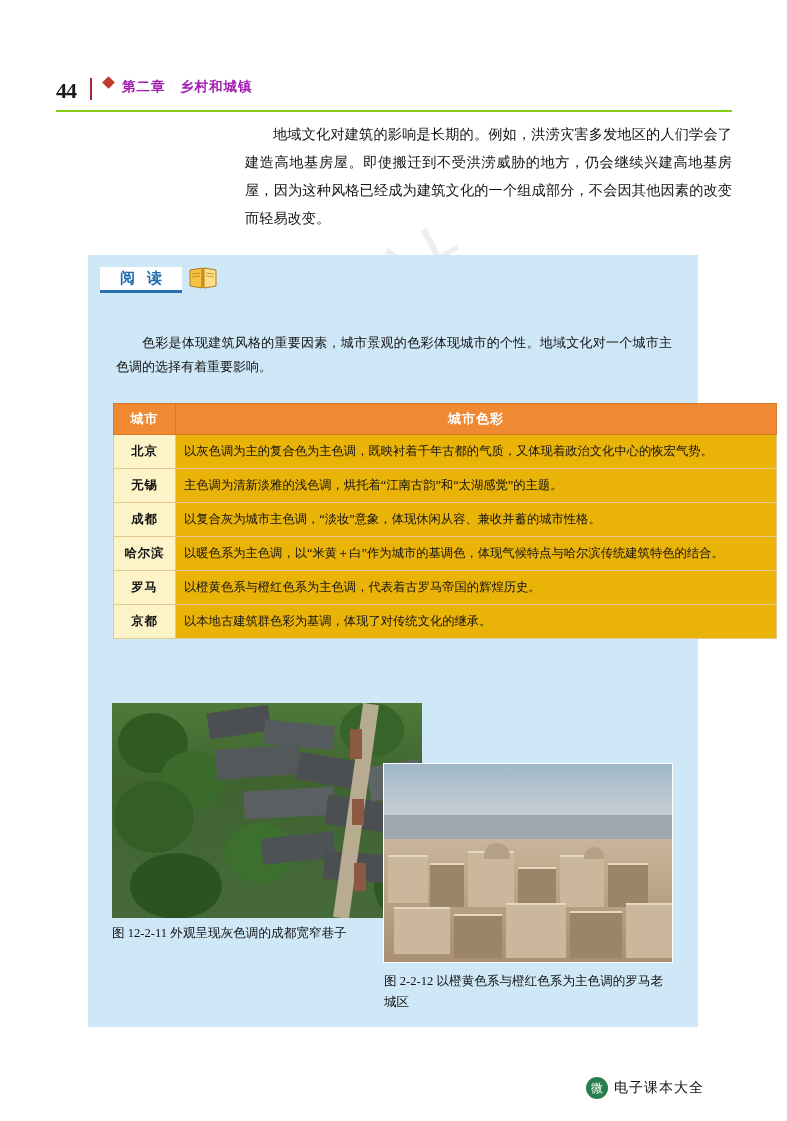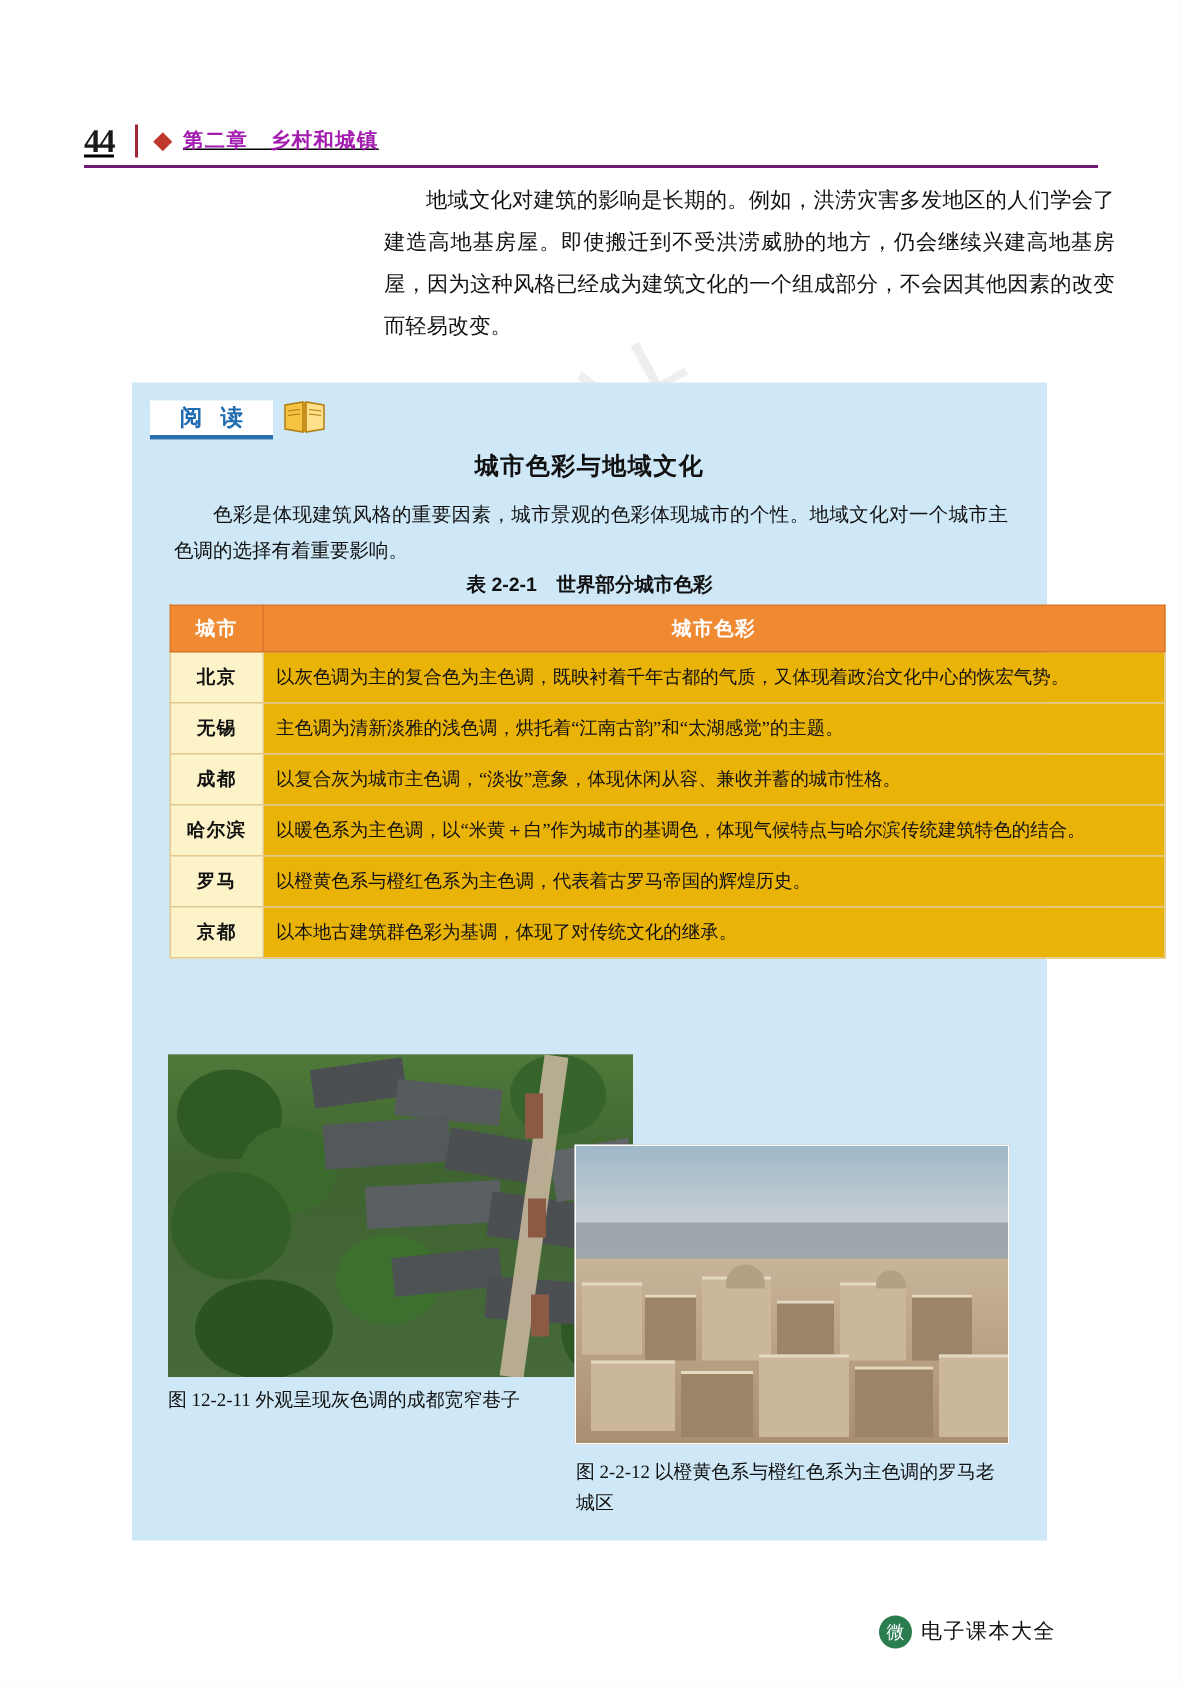--- a/index.html
+++ b/index.html
@@ -14,24 +14,23 @@
     width: 787px; height: 1121px;
     background: #ffffff;
     overflow: hidden;
   }
 
   
   .header {
     position: absolute;
     left: 56px; top: 78px;
     width: 676px; height: 34px;
-    border-bottom: 2px solid #701a75;
+    border-bottom: 2px solid #84cc16;
     display: flex;
-    align-items: center;
-    text-decoration: underline;
+    align-items: flex-start;
   }
   .page-num {
     font-size: 22px;
     font-weight: bold;
     color: #1a1a1a;
     letter-spacing: -1px;
     margin-right: 14px;
     font-family: "Liberation Serif", serif;
   }
   .header-divider {
@@ -49,21 +48,21 @@
   .header-title {
     font-size: 13.5px;
     font-weight: bold;
     color: #a21caf;
     letter-spacing: 1px;
   }
 
   
   .intro {
     position: absolute;
-    left: 256px; top: 120px;
+    left: 245px; top: 120px;
     width: 487px;
     font-size: 14.2px;
     line-height: 28px;
     color: #111;
     text-align: justify;
     text-indent: 28px;
     font-family: Liberation Serif, serif;
   }
 
   
@@ -277,23 +276,21 @@
       <span>阅 读</span>
     </div>
 
     <svg class="book-icon" viewBox="0 0 30 26">
       <path d="M2 5 L14 3 L14 23 L2 21 Z" fill="#f5c242" stroke="#b07d12" stroke-width="1"></path>
       <path d="M28 5 L16 3 L16 23 L28 21 Z" fill="#ffe08a" stroke="#b07d12" stroke-width="1"></path>
       <path d="M14 3 L16 3 L16 23 L14 23 Z" fill="#c98f1b"></path>
       <path d="M4 9 L12 8 M4 12 L12 11 M18 8 L26 9 M18 11 L26 12" stroke="#b07d12" stroke-width="0.7"></path>
     </svg>
 
-    <div class="read-title">城市色彩与地域文化</div>
     <div class="read-para">色彩是体现建筑风格的重要因素，城市景观的色彩体现城市的个性。地域文化对一个城市主色调的选择有着重要影响。</div>
-    <div class="table-caption">表 2-2-1　世界部分城市色彩</div>
 
     <table class="color-table">
       <thead>
         <tr>
           <th class="th-city">城市</th>
           <th>城市色彩</th>
         </tr>
       </thead>
       <tbody>
         <tr>

